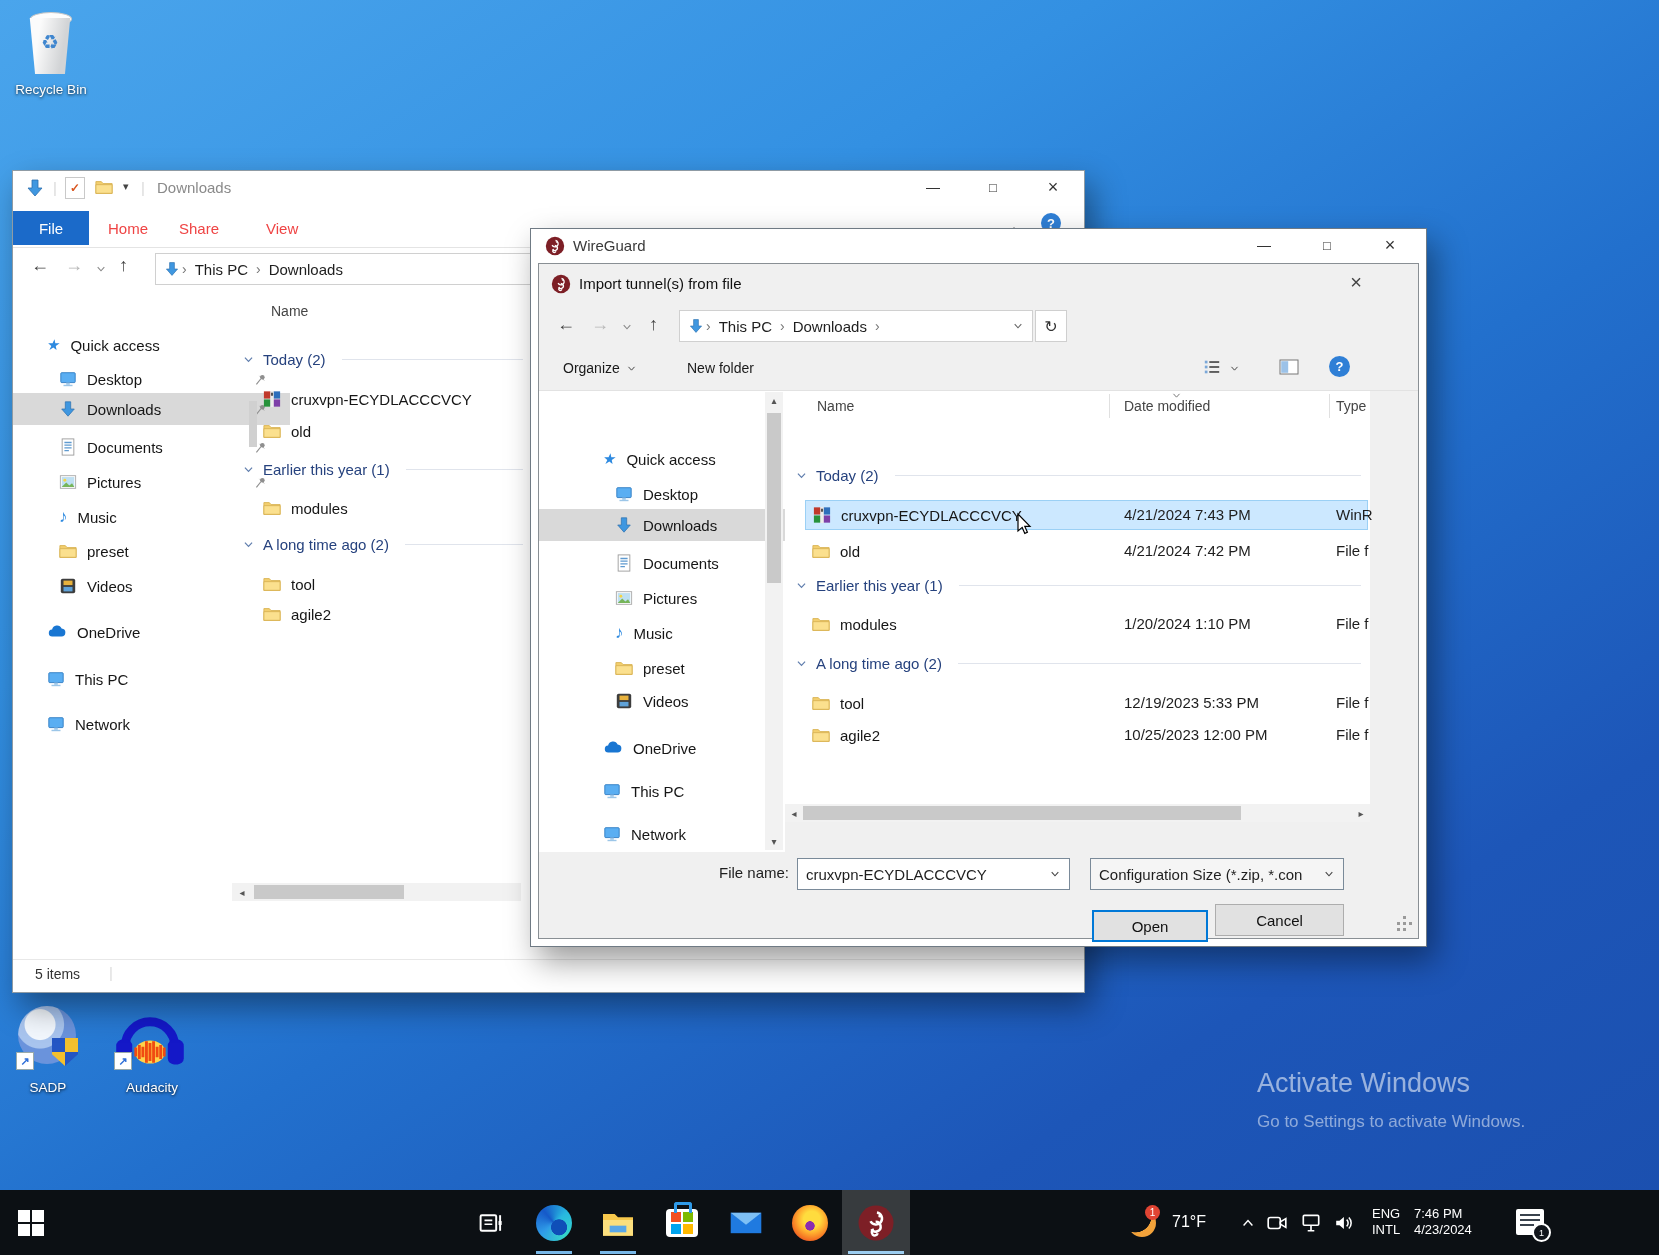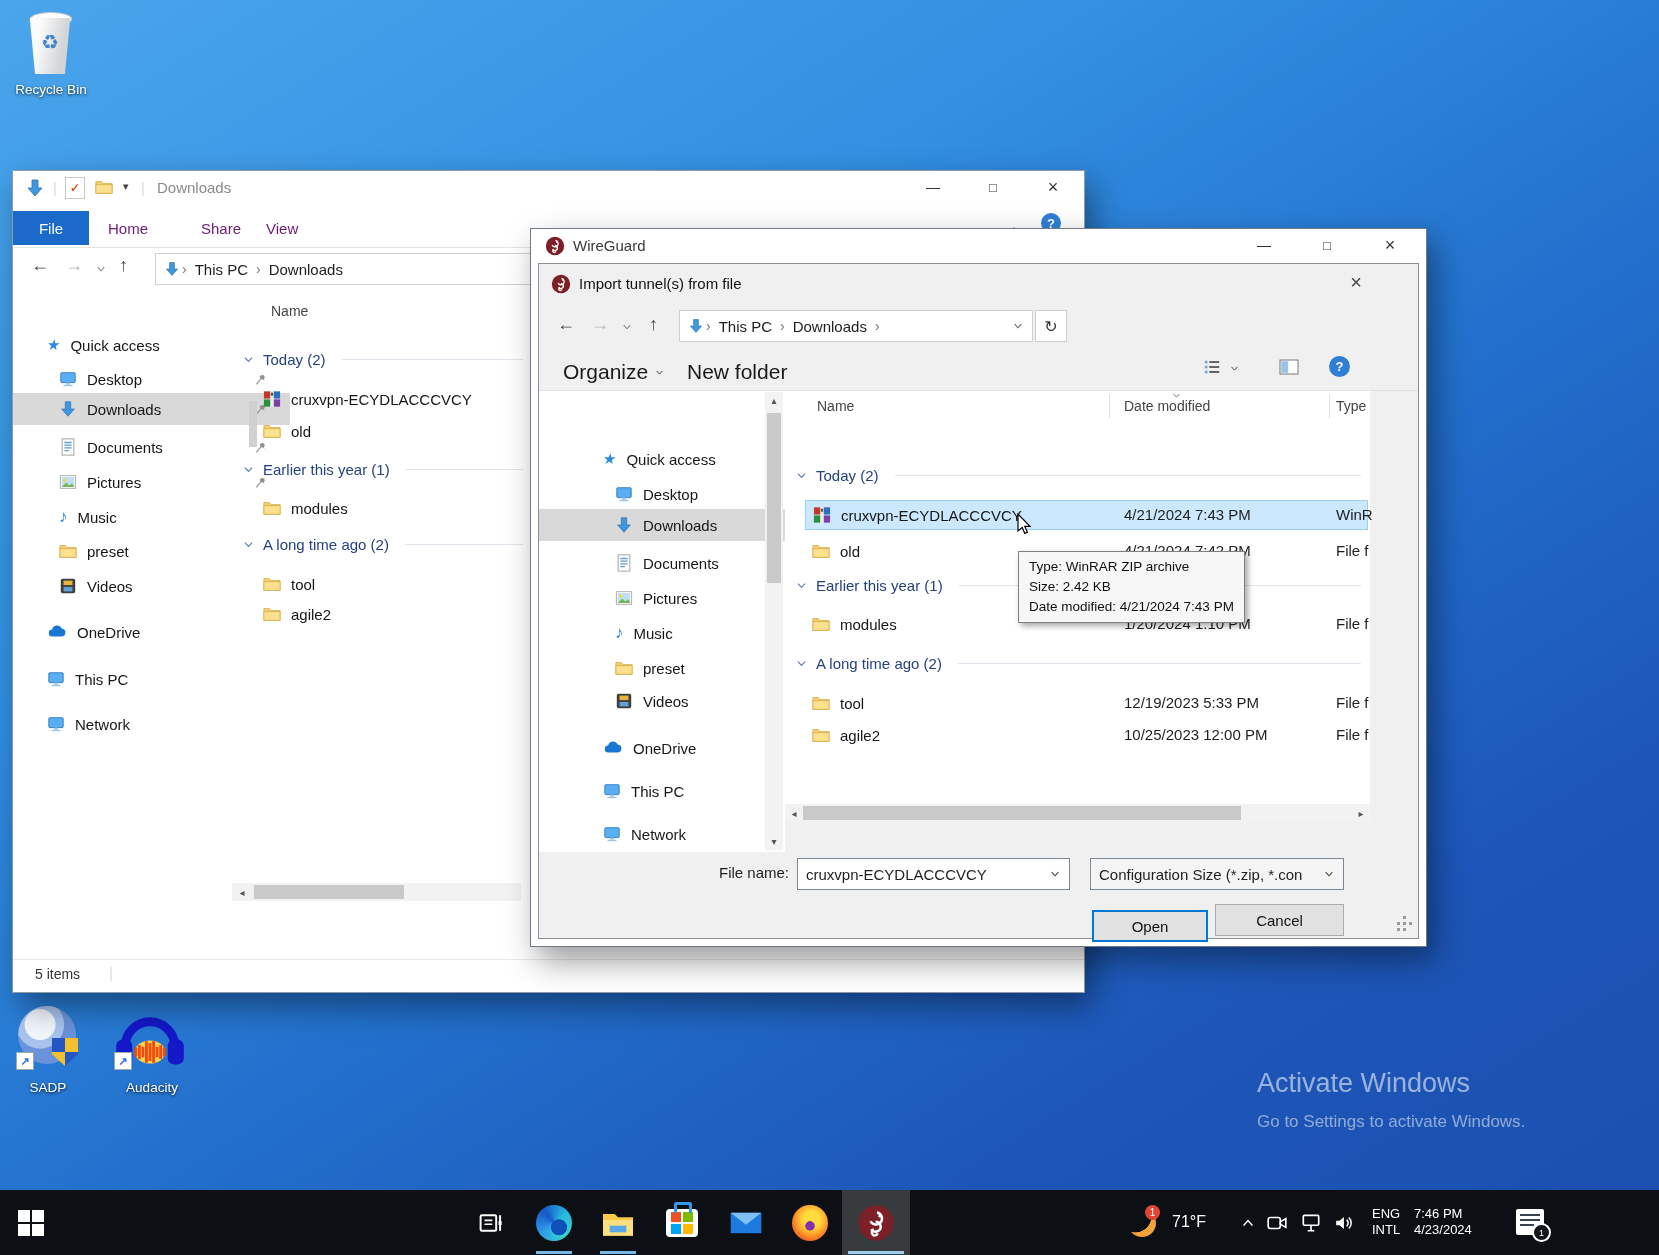--- a/index.html
+++ b/index.html
@@ -6,37 +6,37 @@
   #stage{position:relative;width:1659px;height:1255px;overflow:hidden;
     font-family:"Liberation Sans",sans-serif;font-size:15px;color:#1e1e1e;
     background:linear-gradient(148deg,#4aa5ec 0%,#3390e2 30%,#2270cd 55%,#1d56b8 78%,#1b4fae 100%);}
   .abs{position:absolute;}
   .nowrap{white-space:nowrap;}
   .flex{display:flex;align-items:center;}
   
   .win{position:absolute;background:#fff;border:1px solid #8f9ba4;box-shadow:8px 14px 30px rgba(0,0,0,.40);overflow:hidden;}
   .winbtn{position:absolute;top:0;width:56px;height:32px;display:flex;align-items:center;justify-content:center;color:#333;}
   
-  .menu-tab{position:absolute;top:40px;height:34px;display:flex;align-items:center;font-size:15px;color:#701a75;}
+  .menu-tab{position:absolute;top:40px;height:34px;display:flex;align-items:center;font-size:15px;color:#ef4444;}
   .addr-box{position:absolute;background:#fff;border:1px solid #d0d0d0;display:flex;align-items:center;}
   .crumb{font-size:15px;color:#1e1e1e;padding:0 6px;}
   .csep{color:#777;font-size:14px;padding:0 2px;}
   
   .nav-row{position:absolute;left:0;display:flex;align-items:center;gap:10px;height:28px;font-size:15px;color:#161616;}
   .nav-sel{background:#d9d9d9;}
   .pin{margin-left:auto;}
   
   .grp{position:absolute;display:flex;align-items:center;height:26px;color:#26427e;font-size:15px;gap:8px;}
   .grp-line{flex:1;height:1px;background:#e0e4ec;margin-left:8px;}
   .frow{position:absolute;display:flex;align-items:center;height:30px;gap:10px;font-size:15px;color:#161616;}
   .frow.sel{background:#cce8ff;border:1px solid #9bd0f5;}
   .dcell{position:absolute;font-size:15px;color:#1e1e1e;white-space:nowrap;}
   .colhdr{position:absolute;font-size:14px;color:#454545;white-space:nowrap;}
   .chev{color:#5f7dad;}
-  .toolbtn{position:absolute;font-size:21px;color:#1a1a1a;display:flex;align-items:center;gap:6px;}
+  .toolbtn{position:absolute;font-size:14px;color:#1a1a1a;display:flex;align-items:center;gap:6px;}
   .btn{position:absolute;background:#e1e1e1;border:1px solid #adadad;display:flex;align-items:center;justify-content:center;font-size:15px;color:#111;}
   .btn.primary{border:2px solid #0078d7;margin-top:6px;}
   .combo{position:absolute;background:#fff;border:1px solid #7a8a99;display:flex;align-items:center;font-size:15px;padding:0 8px;}
   .combo .dd{margin-left:auto;color:#444;font-size:11px;}
   .scroll{position:absolute;background:#f2f2f2;}
   .thumb{position:absolute;background:#c9c9c9;}
   .sarrow{position:absolute;display:flex;align-items:center;justify-content:center;background:#f2f2f2;color:#555;font-size:10px;}
   .tooltip{position:absolute;background:#f7f7f7;border:1px solid #808080;box-shadow:3px 3px 6px rgba(0,0,0,.35);
     font-size:13.5px;line-height:20px;padding:5px 10px;color:#111;z-index:60;white-space:nowrap;}
   
@@ -231,21 +231,21 @@
     <div class="winbtn" style="left:892px;font-size:14px">—</div>
     <div class="winbtn" style="left:952px;font-size:13px">□</div>
     <div class="winbtn" style="left:1012px;font-size:18px">×</div>
 
     <div class="menu-tab" style="left:0;width:76px;justify-content:center;background:#1b6ac9;color:#fff">
         <span>File</span>
       </div>
     <div class="menu-tab" style="left:95px">
         <span>Home</span>
       </div>
-    <div class="menu-tab" style="left:188px">
+    <div class="menu-tab" style="left:166px">
         <span>Share</span>
       </div>
     <div class="menu-tab" style="left:253px">
         <span>View</span>
       </div>
     <svg class="abs" width="14" height="14" style="left:994px;top:52px;color:#777;transform:rotate(180deg)">
         <use href="#sym-chev"></use>
       </svg>
     <div class="abs g" style="left:1028px;top:42px;width:20px;height:20px;border-radius:50%;background:#2f7fd6;color:#fff;font-size:13px;font-weight:bold">?</div>
     <div class="abs" style="left:0;top:76px;width:1071px;height:1px;background:#e4e4e4"></div>
@@ -612,25 +612,20 @@
       <span class="dcell" style="left:797px;top:430px">File f</span>
       <div class="frow" style="left:266px;top:456px;width:563px;padding-left:7px;box-sizing:border-box">
           <svg width="18" height="18">
             <use href="#sym-fold"></use>
           </svg>
           <span>agile2</span>
         </div>
       <span class="dcell" style="left:585px;top:462px">10/25/2023 12:00 PM</span>
       <span class="dcell" style="left:797px;top:462px">File f</span>
 
-      <div class="tooltip" style="left:479px;top:287px">
-        <div>Type: WinRAR ZIP archive</div>
-        <div>Size: 2.42 KB</div>
-        <div>Date modified: 4/21/2024 7:43 PM</div>
-      </div>
 
       <div class="sarrow" style="left:246px;top:540px;width:18px;height:18px">◂</div>
       <div class="scroll" style="left:264px;top:540px;width:549px;height:18px">
           <div class="thumb" style="left:0;top:2px;width:438px;height:14px"></div>
         </div>
       <div class="sarrow" style="left:813px;top:540px;width:18px;height:18px">▸</div>
 
       <div class="abs" style="left:140px;top:600px;width:110px;text-align:right;font-size:15px">File name:</div>
       <div class="combo" style="left:258px;top:594px;width:273px;height:32px;box-sizing:border-box">
         <span>cruxvpn-ECYDLACCCVCY</span>

